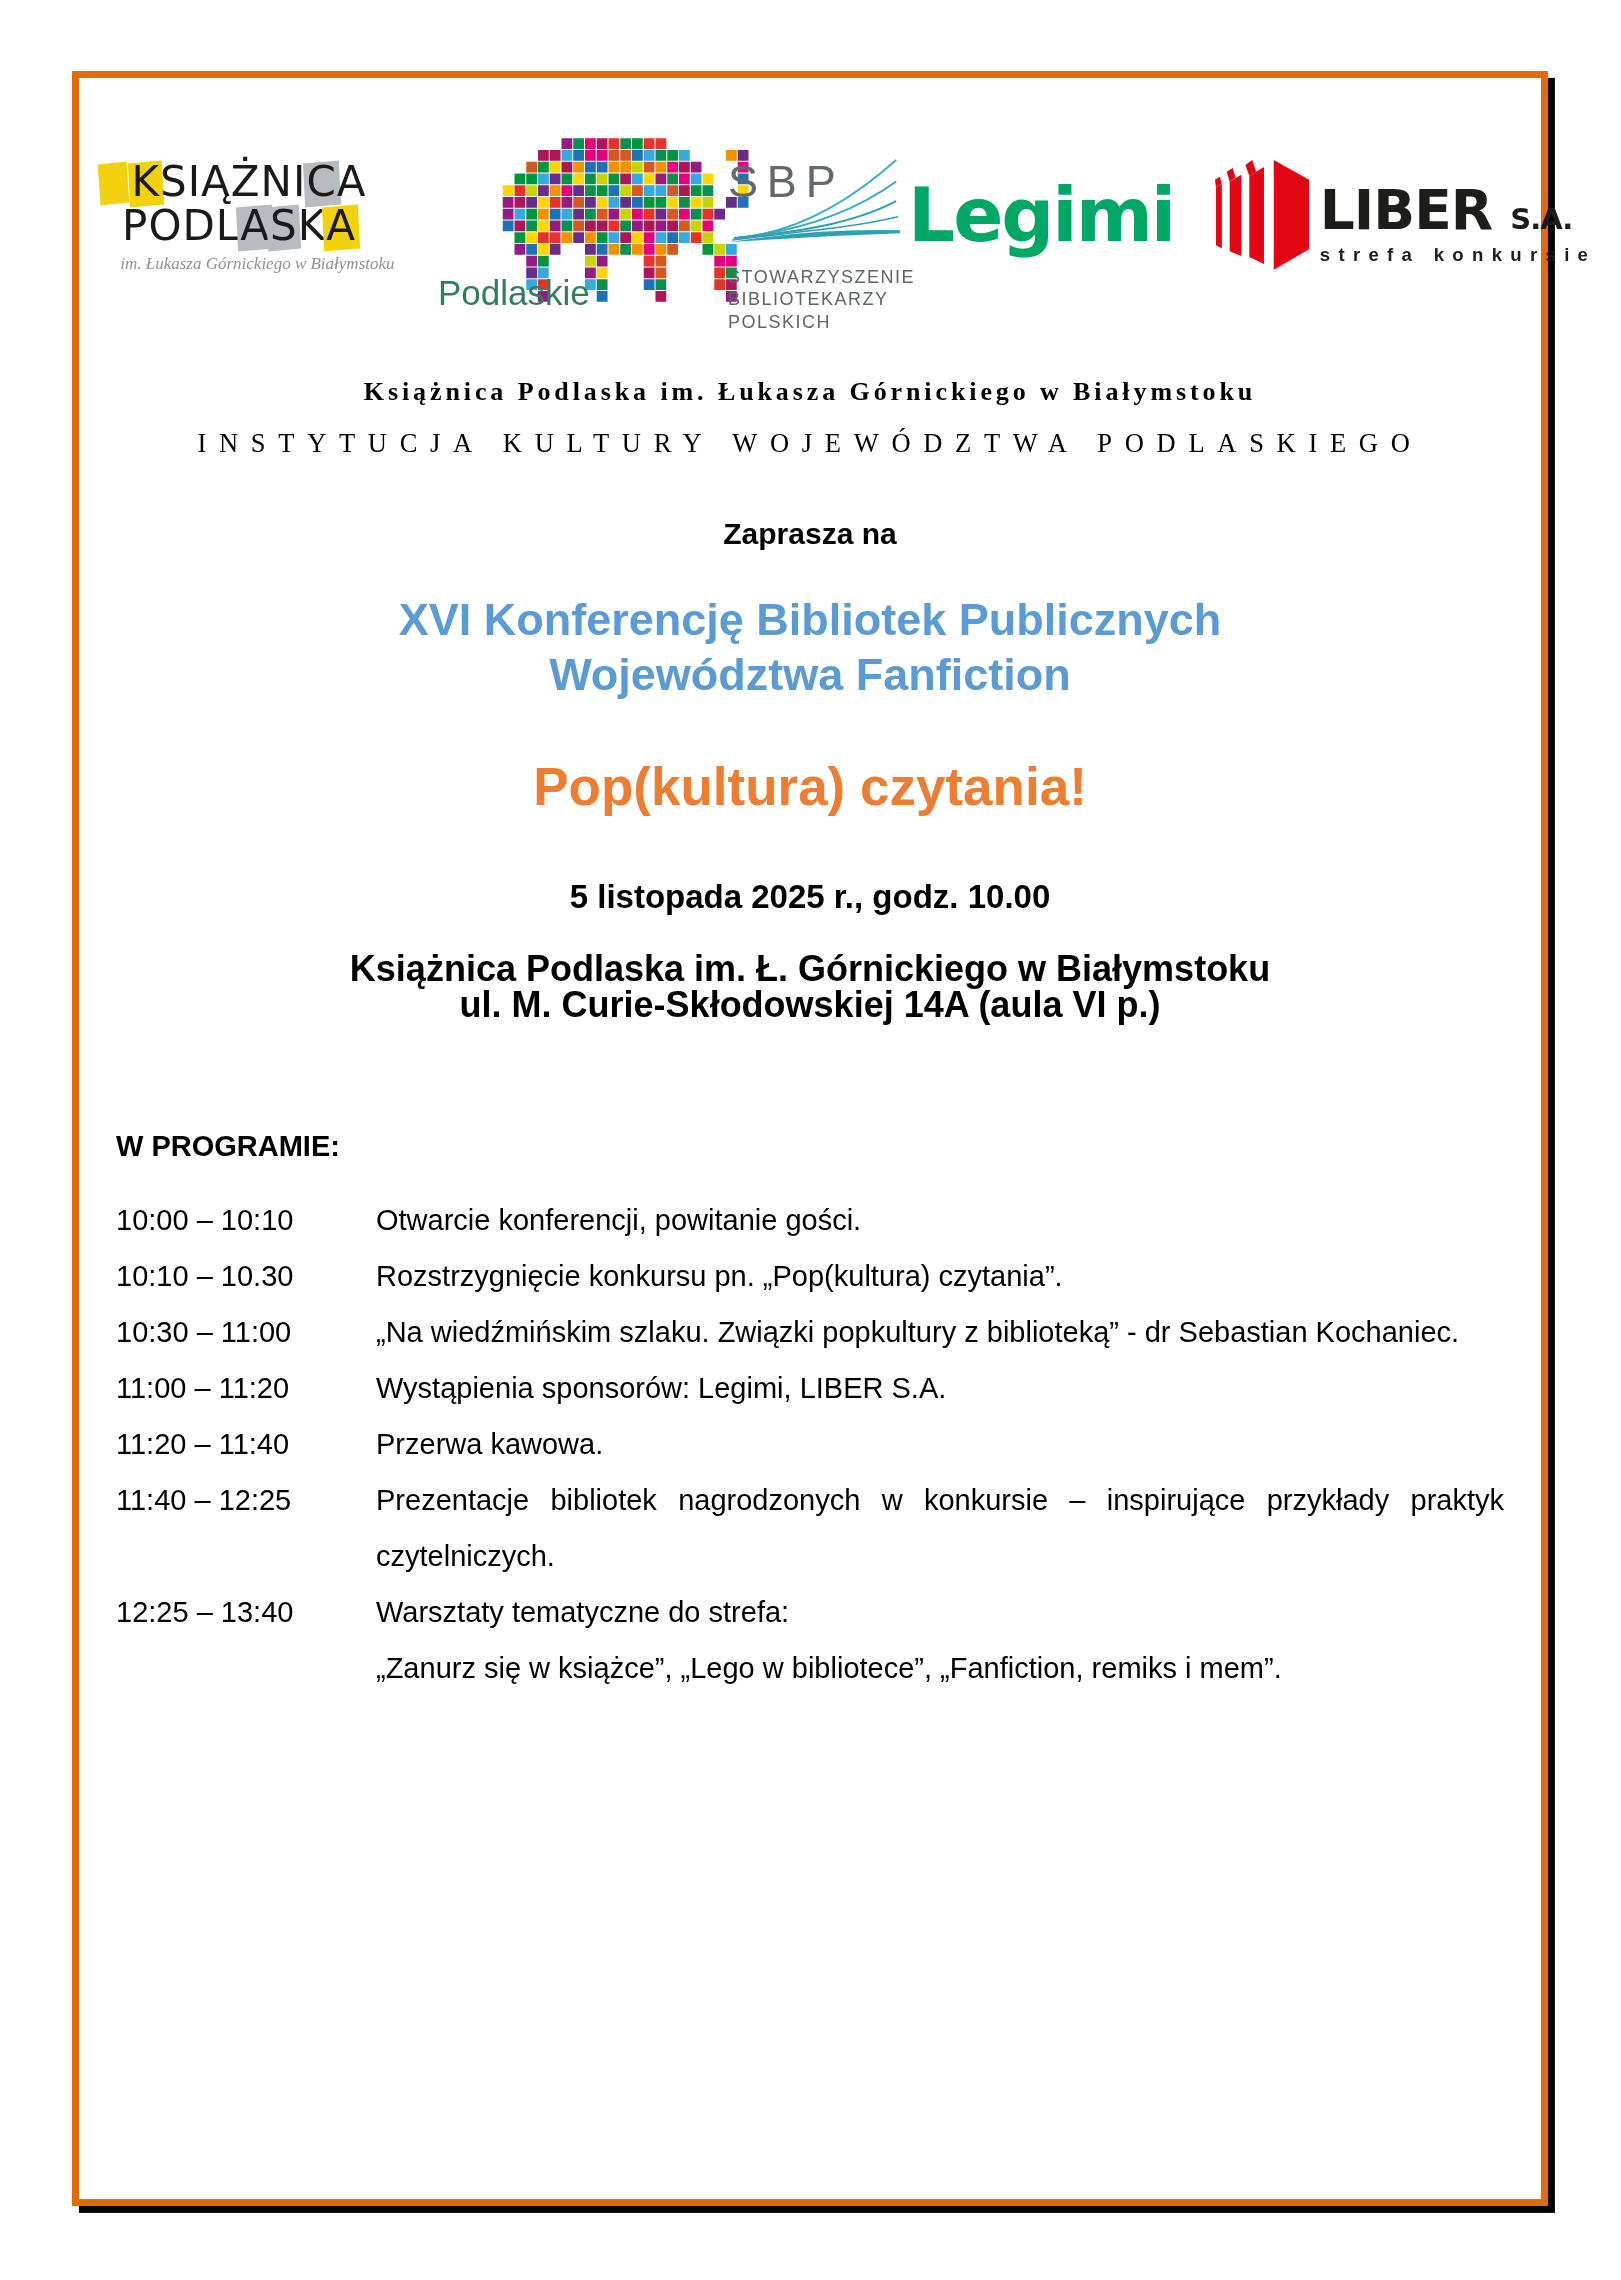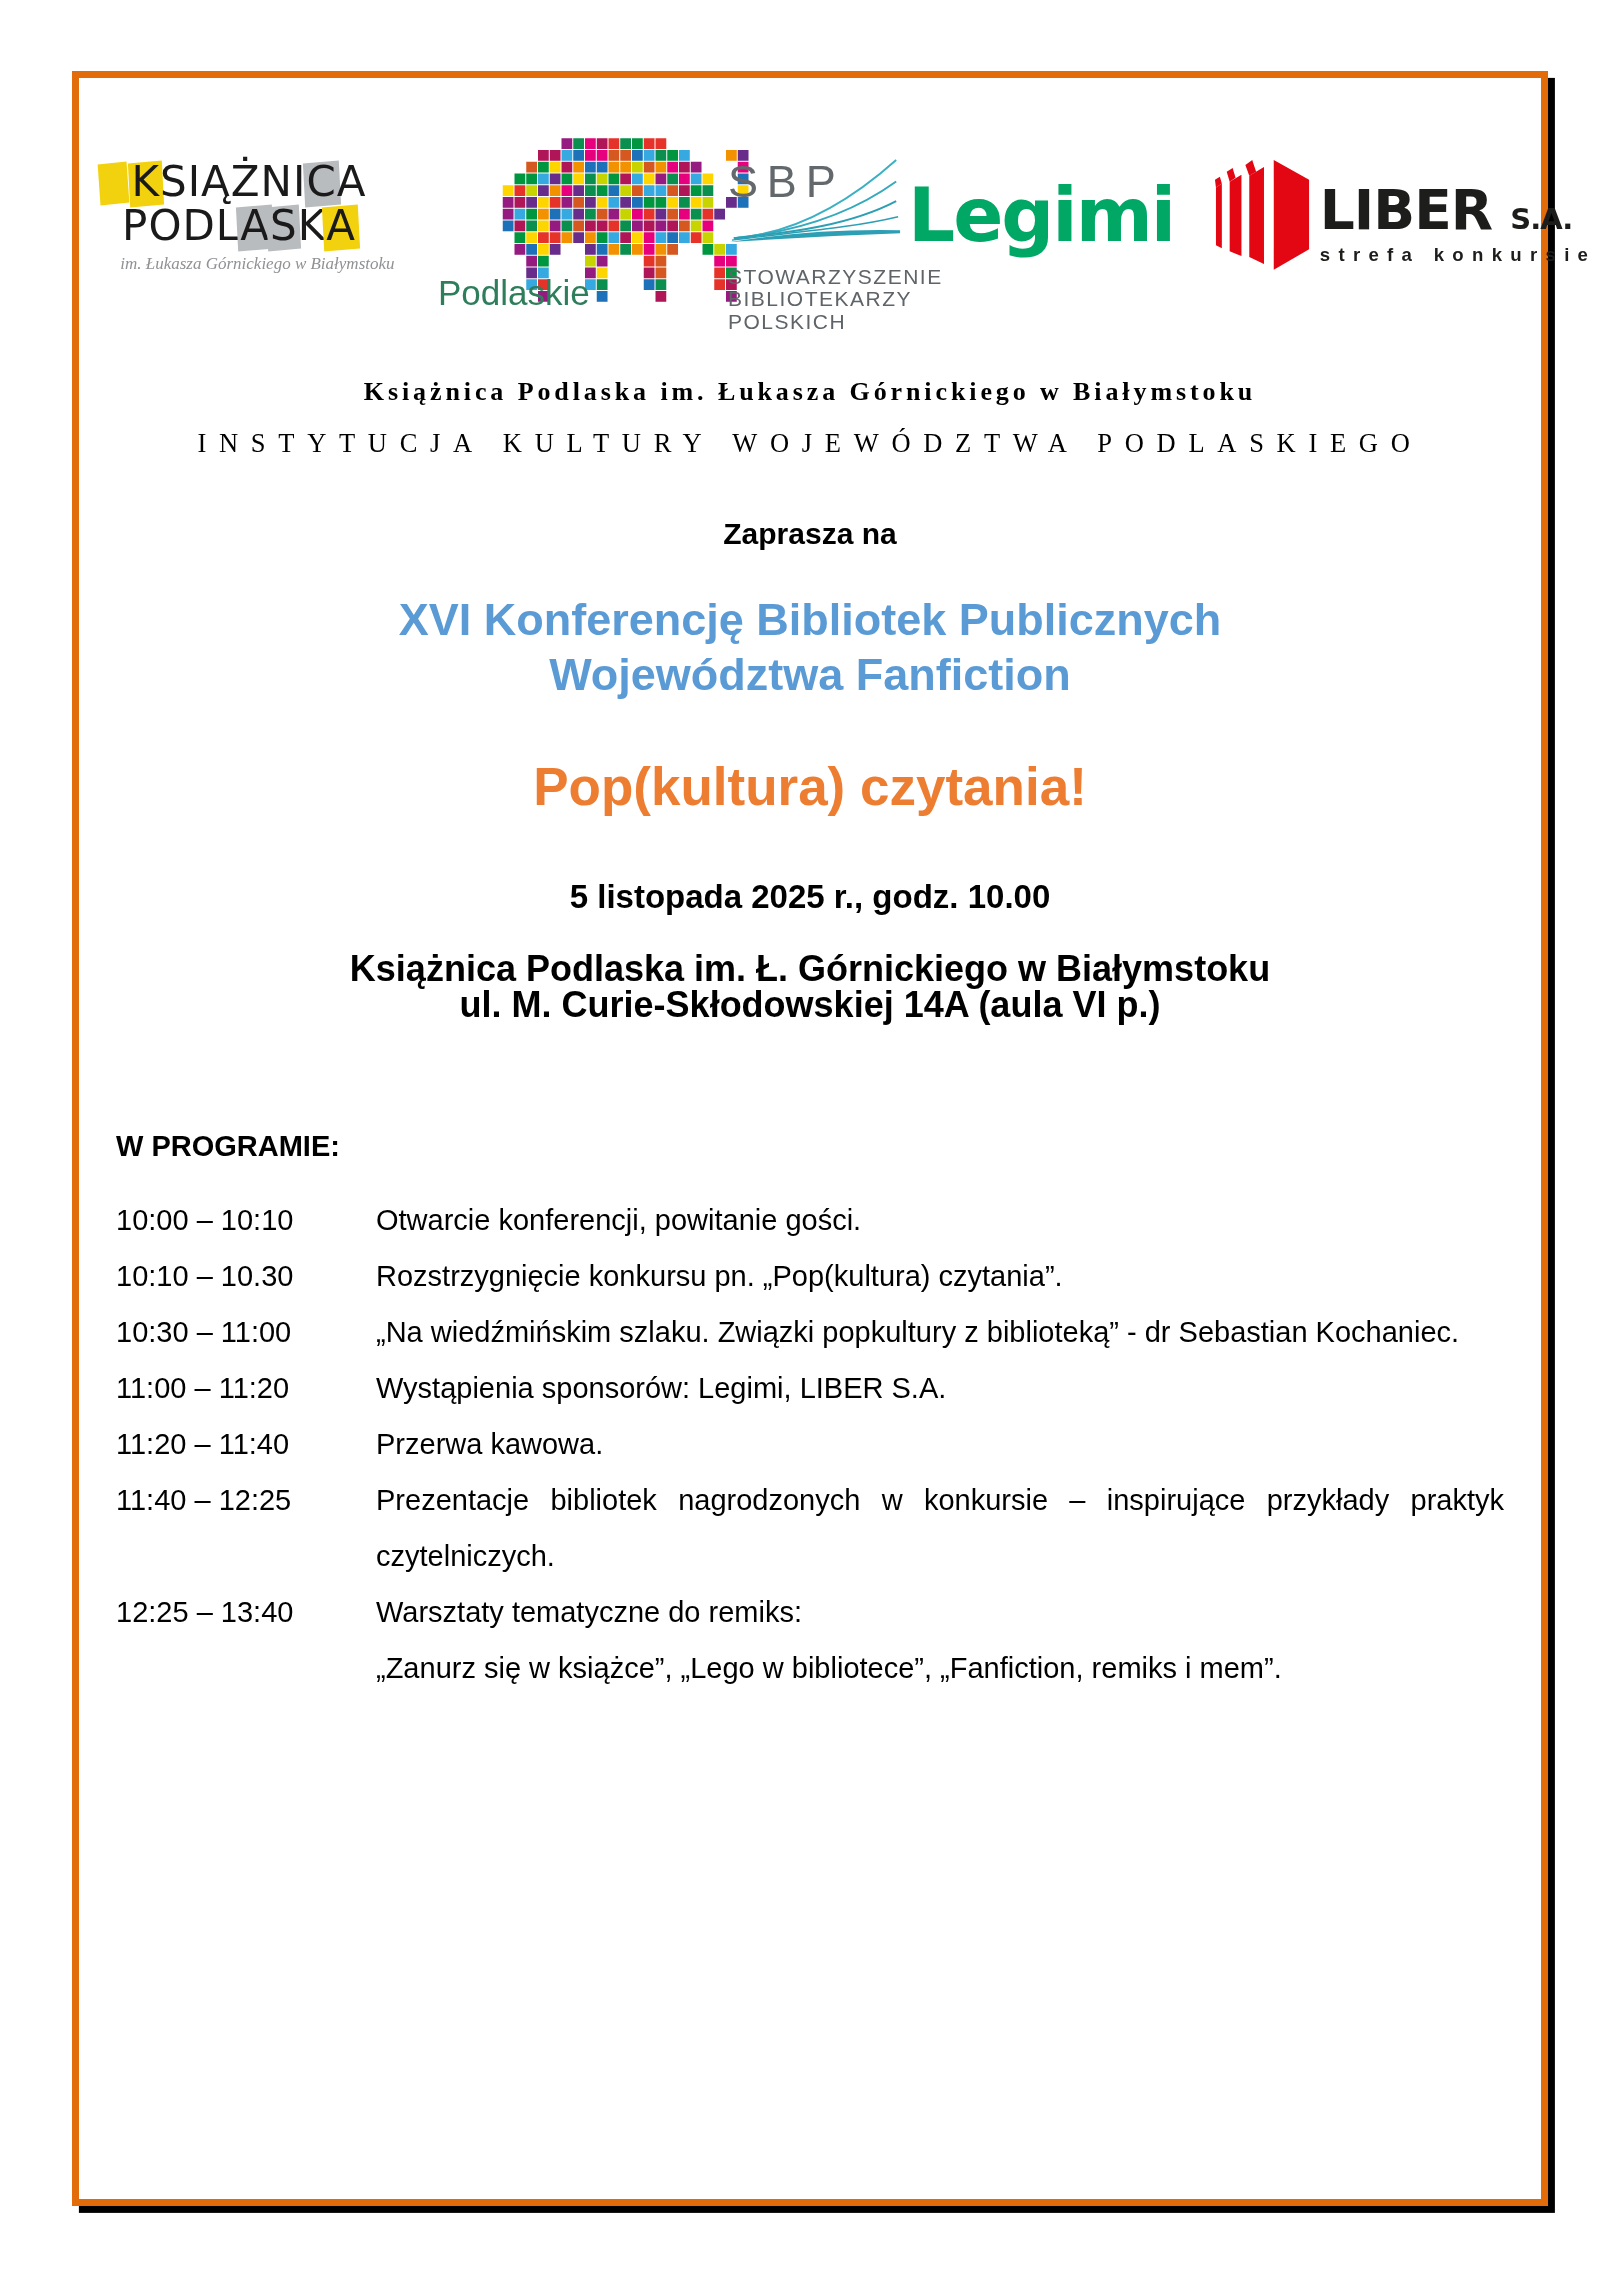--- a/index.html
+++ b/index.html
@@ -37,21 +37,21 @@
   .logo-podlaskie{position:absolute;left:351px;top:27.4px;width:294px;height:206px;}
   .bison{position:absolute;left:61px;top:0;}
   .podlaskie-label{position:absolute;left:8px;bottom:31px;font-size:35px;color:#2E7D5B;}
 
   
   .logo-sbp{position:absolute;left:649px;top:41px;width:176px;}
   .sbp-top{position:relative;height:100px;}
   .sbp-acronym{position:absolute;left:0;top:3.9px;font-size:45px;letter-spacing:8.8px;
                color:#63686c;font-weight:400;}
   .sbp-curves{position:absolute;left:0;top:0;}
-  .sbp-lines{margin-top:13.7px;font-size:21px;line-height:22.5px;letter-spacing:1.5px;
+  .sbp-lines{margin-top:13.7px;font-size:18px;line-height:22.5px;letter-spacing:1.5px;
              color:#5f6468;}
 
   
   .logo-legimi{position:absolute;left:829px;top:61px;width:314px;}
   .legimi-word{font-size:74px;font-weight:800;letter-spacing:-2px;color:#00A765;
                font-family:"DejaVu Sans",sans-serif;}
 
   
   .logo-liber{position:absolute;left:1135px;top:41px;width:333px;display:flex;align-items:center;}
   .liber-spines{flex:0 0 auto;}
@@ -413,21 +413,21 @@
           </div>
           <div class="prog-row">
             <div class="prog-time">11:40 – 12:25</div>
             <div class="prog-text justify">
               <div>Prezentacje bibliotek nagrodzonych w konkursie – inspirujące przykłady praktyk czytelniczych.</div>
             </div>
           </div>
           <div class="prog-row">
             <div class="prog-time">12:25 – 13:40</div>
             <div class="prog-text">
-              <div>Warsztaty tematyczne do remiks:</div>
+              <div>Warsztaty tematyczne do strefa:</div>
               <div>„Zanurz się w książce”, „Lego w bibliotece”, „Fanfiction, remiks i mem”.</div>
             </div>
           </div>
         </div>
 
     </div>
   </div>
 </div>
 
 

